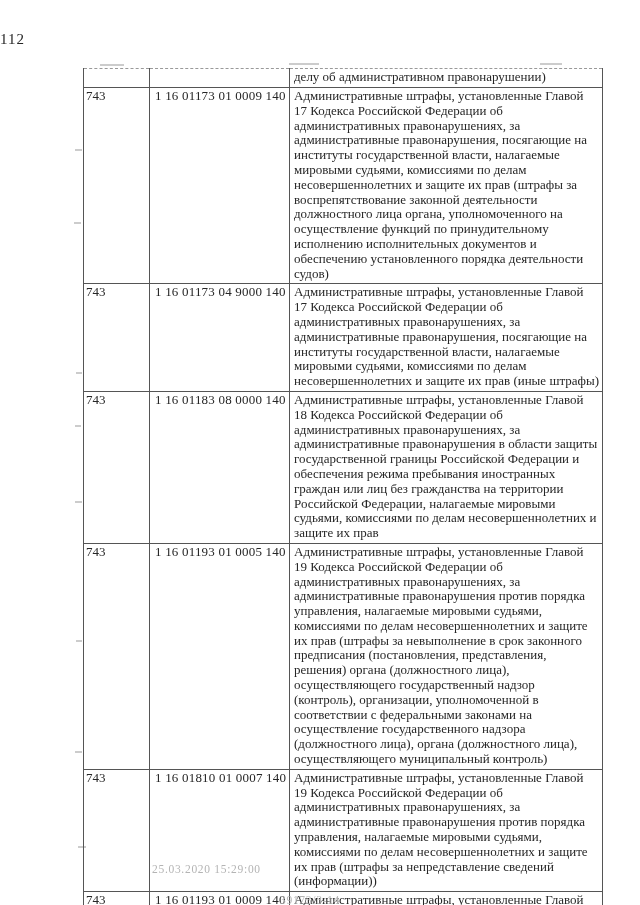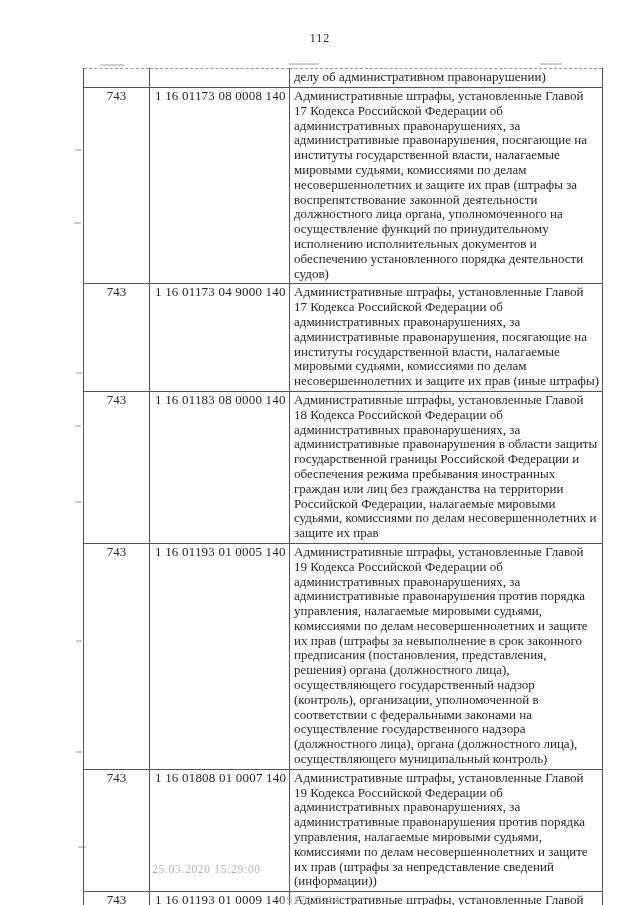--- a/index.html
+++ b/index.html
@@ -14,22 +14,21 @@
     background: #ffffff;
     overflow: hidden;
     font-family: "Liberation Serif", "DejaVu Serif", serif;
     color: #262626;
   }
   .page-number {
     position: absolute;
     top: 31px;
     left: 0;
     right: 0;
-    text-align: center;
-    font-size: 12px;
+    font-size: 15px;
     letter-spacing: 1px;
   }
   table.codes {
     position: absolute;
     left: 83px;
     top: 68px;
     width: 519px;
     border-collapse: collapse;
     table-layout: fixed;
     font-size: 13px;
@@ -39,21 +38,21 @@
   col.c2 { width: 140px; }
   col.c3 { width: 313px; }
   td {
     border: 1px solid #555555;
     vertical-align: top;
     padding: 1px 2px 2px 2px;
   }
   tr.r-cont td { height: 15px; }
   tr.r-cont td { border-top: 1px dashed #999999; }
   tr.r-last td { border-bottom: 1px dashed #7e7e7e; }
-  td.ca { text-align: center; }
+  td.ca { }
   td.cc { padding-left: 5px; white-space: nowrap; letter-spacing: 0.2px; }
   td.cd { padding-left: 4px; padding-right: 3px; }
   .footer-ts, .footer-dn {
     position: absolute;
     top: 863px;
     font-size: 11.5px;
     color: #b4b4b4;
     letter-spacing: 0.7px;
     font-family: Liberation Serif, serif;
   }
@@ -90,41 +89,41 @@
         <col class="c3">
       </colgroup>
     <tbody>
       <tr class="r-cont">
         <td class="ca"></td>
         <td class="cc"></td>
         <td class="cd">делу об административном правонарушении)</td>
       </tr>
       <tr>
         <td class="ca">743</td>
-        <td class="cc">1 16 01173 08 0008 140</td>
+        <td class="cc">1 16 01173 01 0009 140</td>
         <td class="cd">Административные штрафы, установленные Главой 17 Кодекса Российской Федерации об административных правонарушениях, за административные правонарушения, посягающие на институты государственной власти, налагаемые мировыми судьями, комиссиями по делам несовершеннолетних и защите их прав (штрафы за воспрепятствование законной деятельности должностного лица органа, уполномоченного на осуществление функций по принудительному исполнению исполнительных документов и обеспечению установленного порядка деятельности судов)</td>
       </tr>
       <tr>
         <td class="ca">743</td>
         <td class="cc">1 16 01173 04 9000 140</td>
         <td class="cd">Административные штрафы, установленные Главой 17 Кодекса Российской Федерации об административных правонарушениях, за административные правонарушения, посягающие на институты государственной власти, налагаемые мировыми судьями, комиссиями по делам несовершеннолетних и защите их прав (иные штрафы)</td>
       </tr>
       <tr>
         <td class="ca">743</td>
         <td class="cc">1 16 01183 08 0000 140</td>
         <td class="cd">Административные штрафы, установленные Главой 18 Кодекса Российской Федерации об административных правонарушениях, за административные правонарушения в области защиты государственной границы Российской Федерации и обеспечения режима пребывания иностранных граждан или лиц без гражданства на территории Российской Федерации, налагаемые мировыми судьями, комиссиями по делам несовершеннолетних и защите их прав</td>
       </tr>
       <tr>
         <td class="ca">743</td>
         <td class="cc">1 16 01193 01 0005 140</td>
         <td class="cd">Административные штрафы, установленные Главой 19 Кодекса Российской Федерации об административных правонарушениях, за административные правонарушения против порядка управления, налагаемые мировыми судьями, комиссиями по делам несовершеннолетних и защите их прав (штрафы за невыполнение в срок законного предписания (постановления, представления, решения) органа (должностного лица), осуществляющего государственный надзор (контроль), организации, уполномоченной в соответствии с федеральными законами на осуществление государственного надзора (должностного лица), органа (должностного лица), осуществляющего муниципальный контроль)</td>
       </tr>
       <tr>
         <td class="ca">743</td>
-        <td class="cc">1 16 01808 01 0007 140</td>
+        <td class="cc">1 16 01810 01 0007 140</td>
         <td class="cd">Административные штрафы, установленные Главой 19 Кодекса Российской Федерации об административных правонарушениях, за административные правонарушения против порядка управления, налагаемые мировыми судьями, комиссиями по делам несовершеннолетних и защите их прав (штрафы за непредставление сведений (информации))</td>
       </tr>
       <tr class="r-last">
         <td class="ca">743</td>
         <td class="cc">1 16 01193 01 0009 140</td>
         <td class="cd">Административные штрафы, установленные Главой 19 Кодекса Российской Федерации об административных</td>
       </tr>
     </tbody>
   </table>
 

